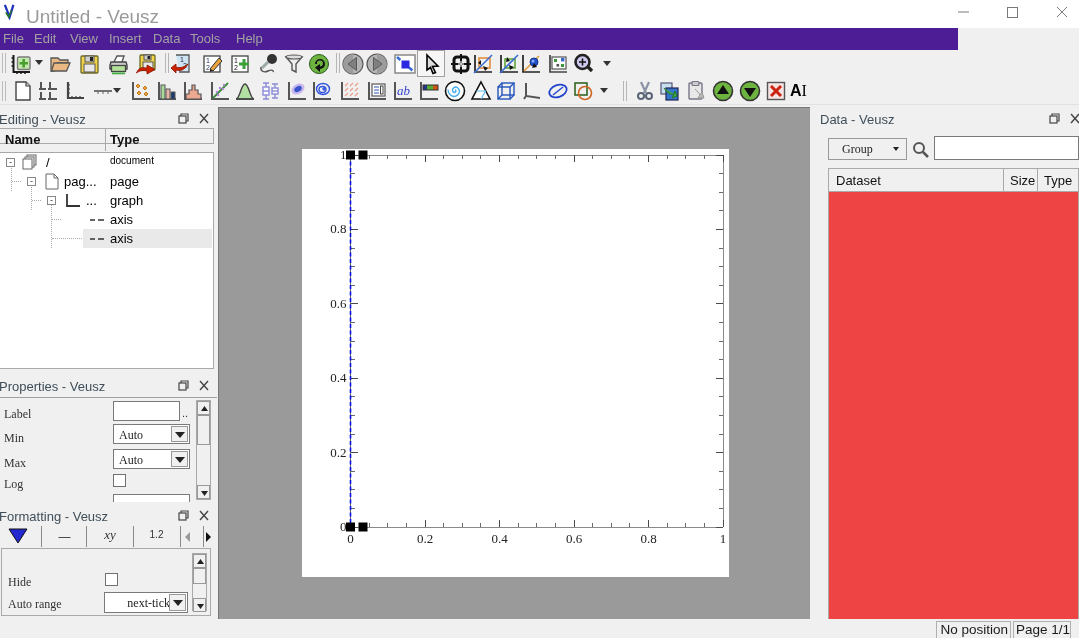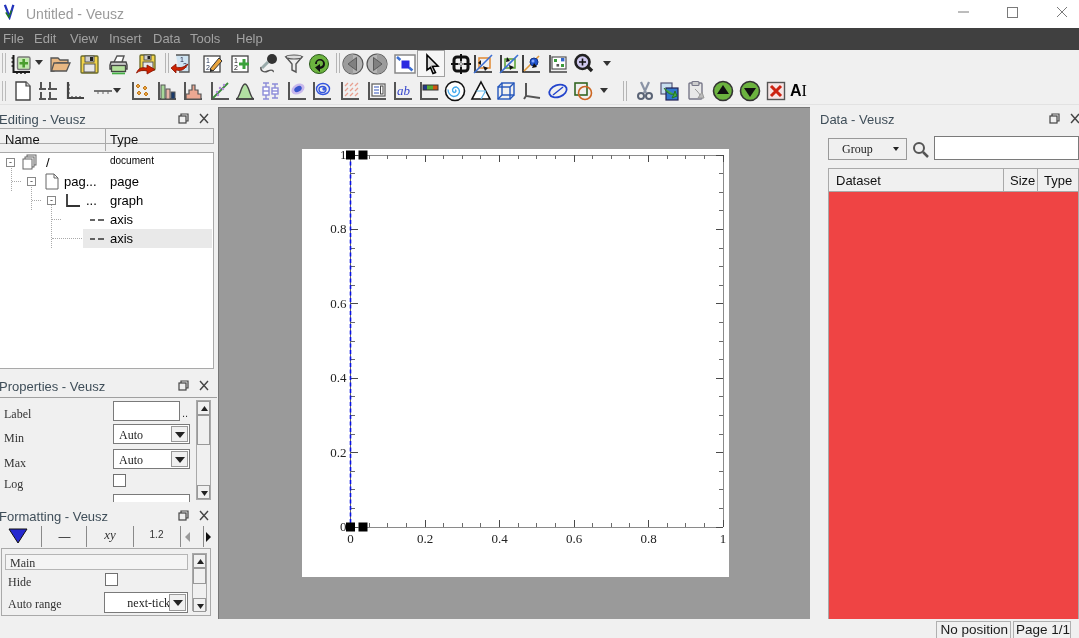--- a/index.html
+++ b/index.html
@@ -1,33 +1,33 @@
 <!DOCTYPE html>
 <html><head>
 <meta charset="utf-8">
 <style>
 *{margin:0;padding:0;box-sizing:border-box;}
 html,body{width:1079px;height:638px;overflow:hidden;background:#f0f0f0;
  font-family:"Liberation Sans",sans-serif;}
 .abs{position:absolute;}
 #titlebar{position:absolute;left:0;top:0;width:1079px;height:28px;background:#ffffff;}
-#title-text{position:absolute;left:26px;top:6px;font-size:14px;color:#9a9a9a;}
-#menubar{position:absolute;left:0;top:28px;width:1079px;height:22px;background:#404040;}
+#title-text{position:absolute;left:26px;top:6px;font-size:19px;color:#9a9a9a;}
+#menubar{position:absolute;left:0;top:28px;width:958px;height:22px;background:#4c1d95;}
 .menu{position:absolute;top:3px;font-size:13px;color:#a2a2a2;}
 #tb1{position:absolute;left:0;top:50px;width:1079px;height:28px;background:#f0f0f0;}
 #tb2{position:absolute;left:0;top:78px;width:1079px;height:27px;background:#f0f0f0;border-bottom:1px solid #e2e2e2;}
 .sep{position:absolute;top:3px;width:4px;height:20px;border-left:1px solid #b5b5b5;border-right:1px solid #b5b5b5;}
 .handle{position:absolute;top:3px;width:4px;height:20px;
  border-left:1px solid #bbb;border-right:1px solid #bbb;}
 .darr{position:absolute;width:0;height:0;border-left:4px solid transparent;border-right:4px solid transparent;border-top:5px solid #333;}
 
 .ptitle{position:absolute;font-size:13px;color:#3f4e59;}
 #editing{position:absolute;left:0;top:105px;width:217px;height:265px;background:#f0f0f0;}
 #edit-tree{position:absolute;left:0;top:47px;width:214px;height:217px;background:#ffffff;border:1px solid #a9a9a9;border-left:none;}
-#edit-head{position:absolute;left:0;top:23px;width:214px;height:16px;background:#f0f0f0;border:1px solid #a9a9a9;border-left:none;}
+#edit-head{position:absolute;left:0;top:23px;width:214px;height:16px;background:#f0f0f0;border:1px solid #a9a9a9;border-left:none;font-weight:bold;}
 #properties{position:absolute;left:0;top:370px;width:217px;height:132px;background:#f0f0f0;}
 #formatting{position:absolute;left:0;top:502px;width:258px;height:117px;background:#f0f0f0;}
 #workspace{position:absolute;left:218px;top:107px;width:592px;height:512px;background:#9a9a9a;border-top:1px solid #777;border-left:1px solid #777;}
 #page{position:absolute;left:83px;top:41px;width:427px;height:428px;background:#ffffff;}
 #datapanel{position:absolute;left:812px;top:105px;width:267px;height:514px;background:#f0f0f0;}
 #statusbar{position:absolute;left:0;top:619px;width:1079px;height:19px;background:#f0f0f0;text-align:right;}
 .statbox{position:absolute;top:2px;height:17px;border:1px solid #b0b0b0;border-bottom:none;font-size:13.5px;color:#1a1a1a;padding:0 2px;white-space:nowrap;}
 .mono{font-family:Liberation Serif, serif;text-align:right;}
 .combo{position:absolute;background:#fff;border:1px solid #7a7a7a;}
 .combo .btn{position:absolute;right:1px;top:1px;bottom:1px;width:17px;background:#f0f0f0;border:1px solid #999;}
@@ -470,23 +470,20 @@
     <div style="position:absolute;left:133px;top:2px;width:1px;height:21px;background:#8a8a8a"></div>
     <div style="position:absolute;left:134px;top:0px;width:45px;height:22px;color:#333;font-size:10px;text-align:center;line-height:22px">1.2</div>
     <div style="position:absolute;left:180px;top:2px;width:1px;height:21px;background:#8a8a8a"></div>
     <div style="position:absolute;left:203px;top:2px;width:1px;height:21px;background:#8a8a8a"></div>
     <svg class="abs" style="left:181px;top:4px" width="34" height="18" viewBox="0 0 34 18">
       <path d="M9 4 L4 9 L9 14 Z" fill="#9a9a9a"></path>
       <path d="M25 4 L30 9 L25 14 Z" fill="#111"></path>
     </svg>
   </div>
   <div style="position:absolute;left:1px;top:46px;width:210px;height:68px;border:1px solid #a9a9a9;background:#f0f0f0">
-    <div style="position:absolute;left:3px;top:5px;width:183px;height:16px;background:#f4f4f4;border:1px solid #b5b5b5">
-      <div class="mono" style="position:absolute;left:4px;top:1px;font-size:12px;color:#333">Main</div>
-    </div>
     <div class="mono" style="position:absolute;left:6px;top:26px;font-size:12px;color:#333">Hide</div>
     <div class="check" style="left:103px;top:24px"></div>
     <div class="mono" style="position:absolute;left:6px;top:48px;font-size:12px;color:#333">Auto range</div>
     <div class="combo" style="left:102px;top:43px;width:84px;height:21px">
       <div class="mono" style="position:absolute;left:3px;top:3px;font-size:12px;color:#222;width:62px;overflow:hidden;white-space:nowrap">next-tick</div>
       <div class="btn"></div>
     </div>
     <div class="sbar" style="left:190px;top:4px;height:58px;">
       <div class="sbtn" style="top:0"><svg width="13" height="14">
             <path d="M6.5 4 L10 9 H3 Z" fill="#222"></path>

